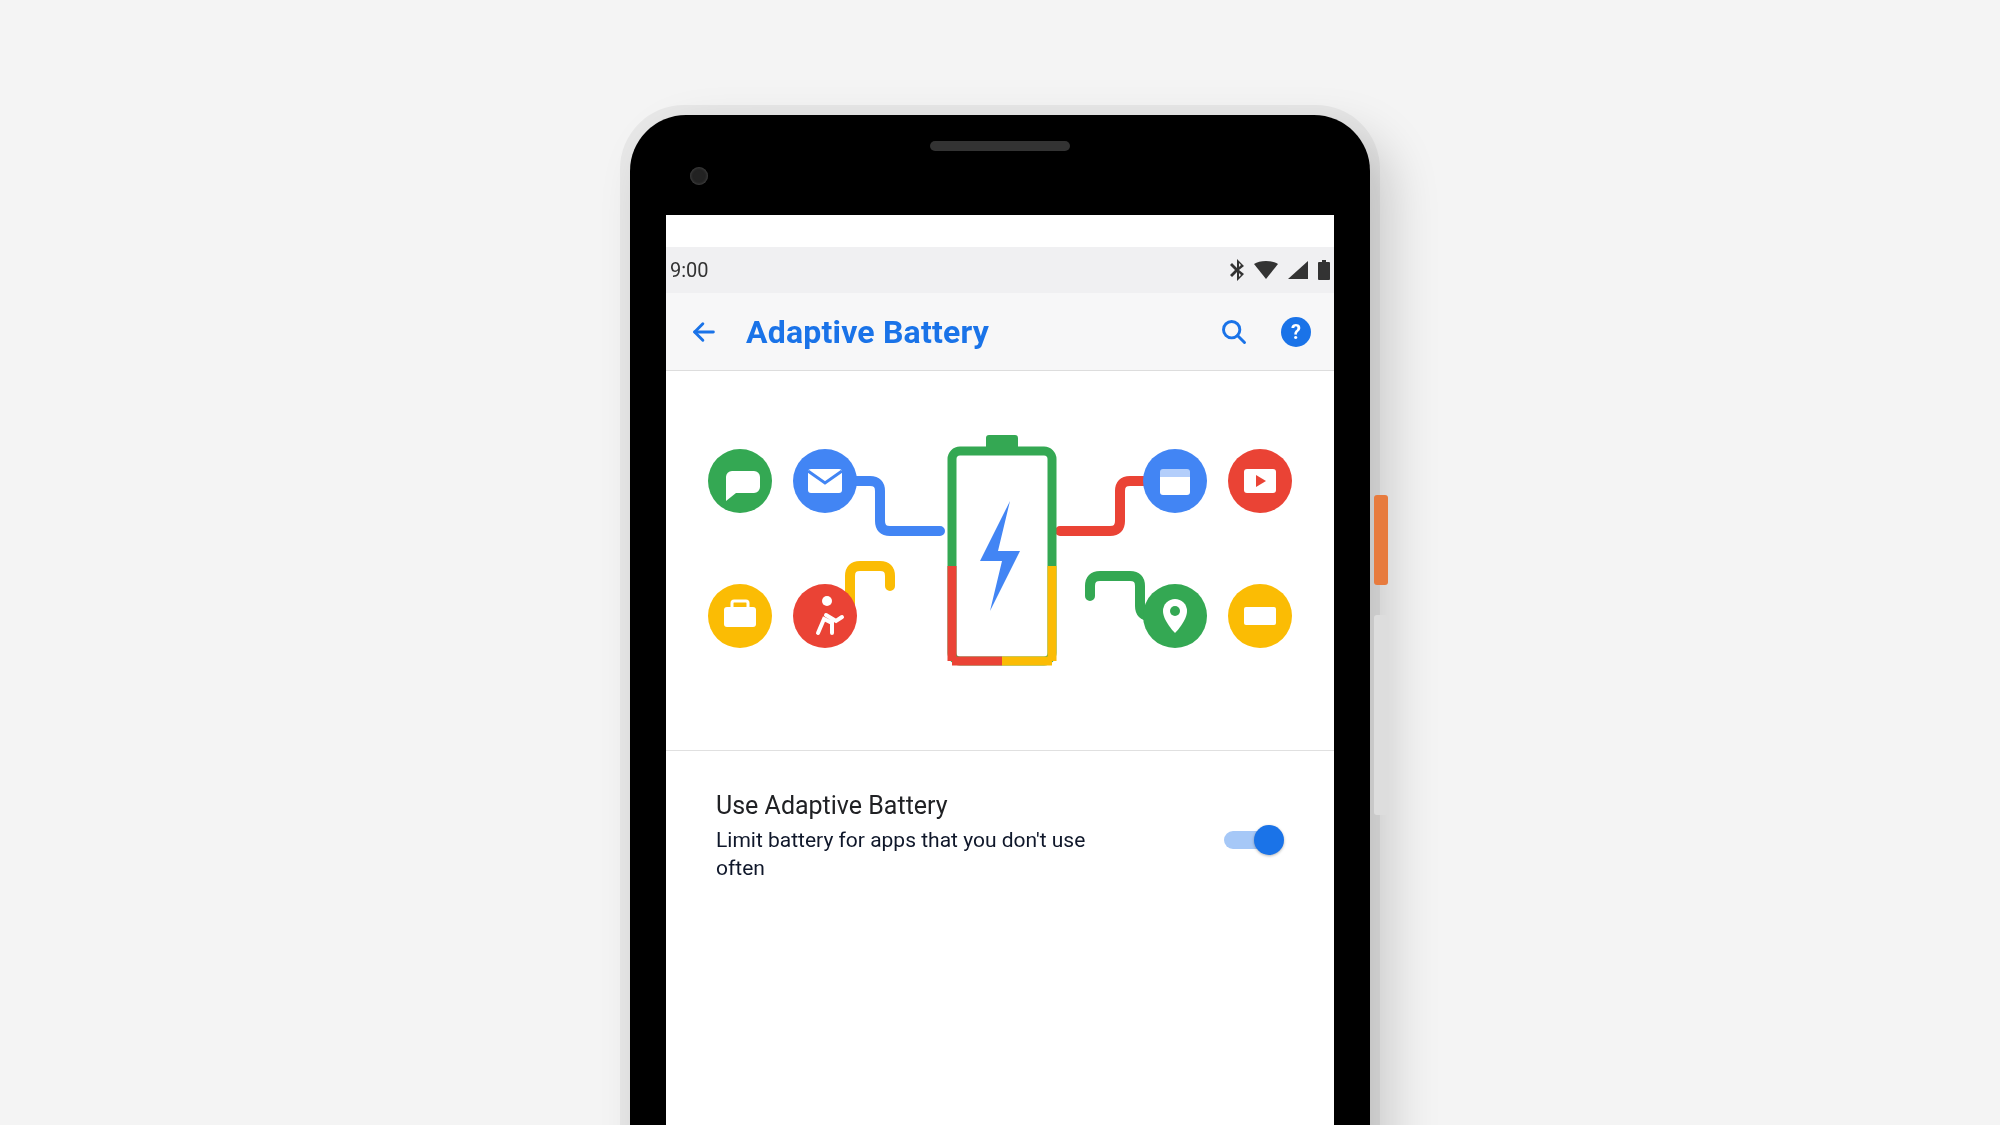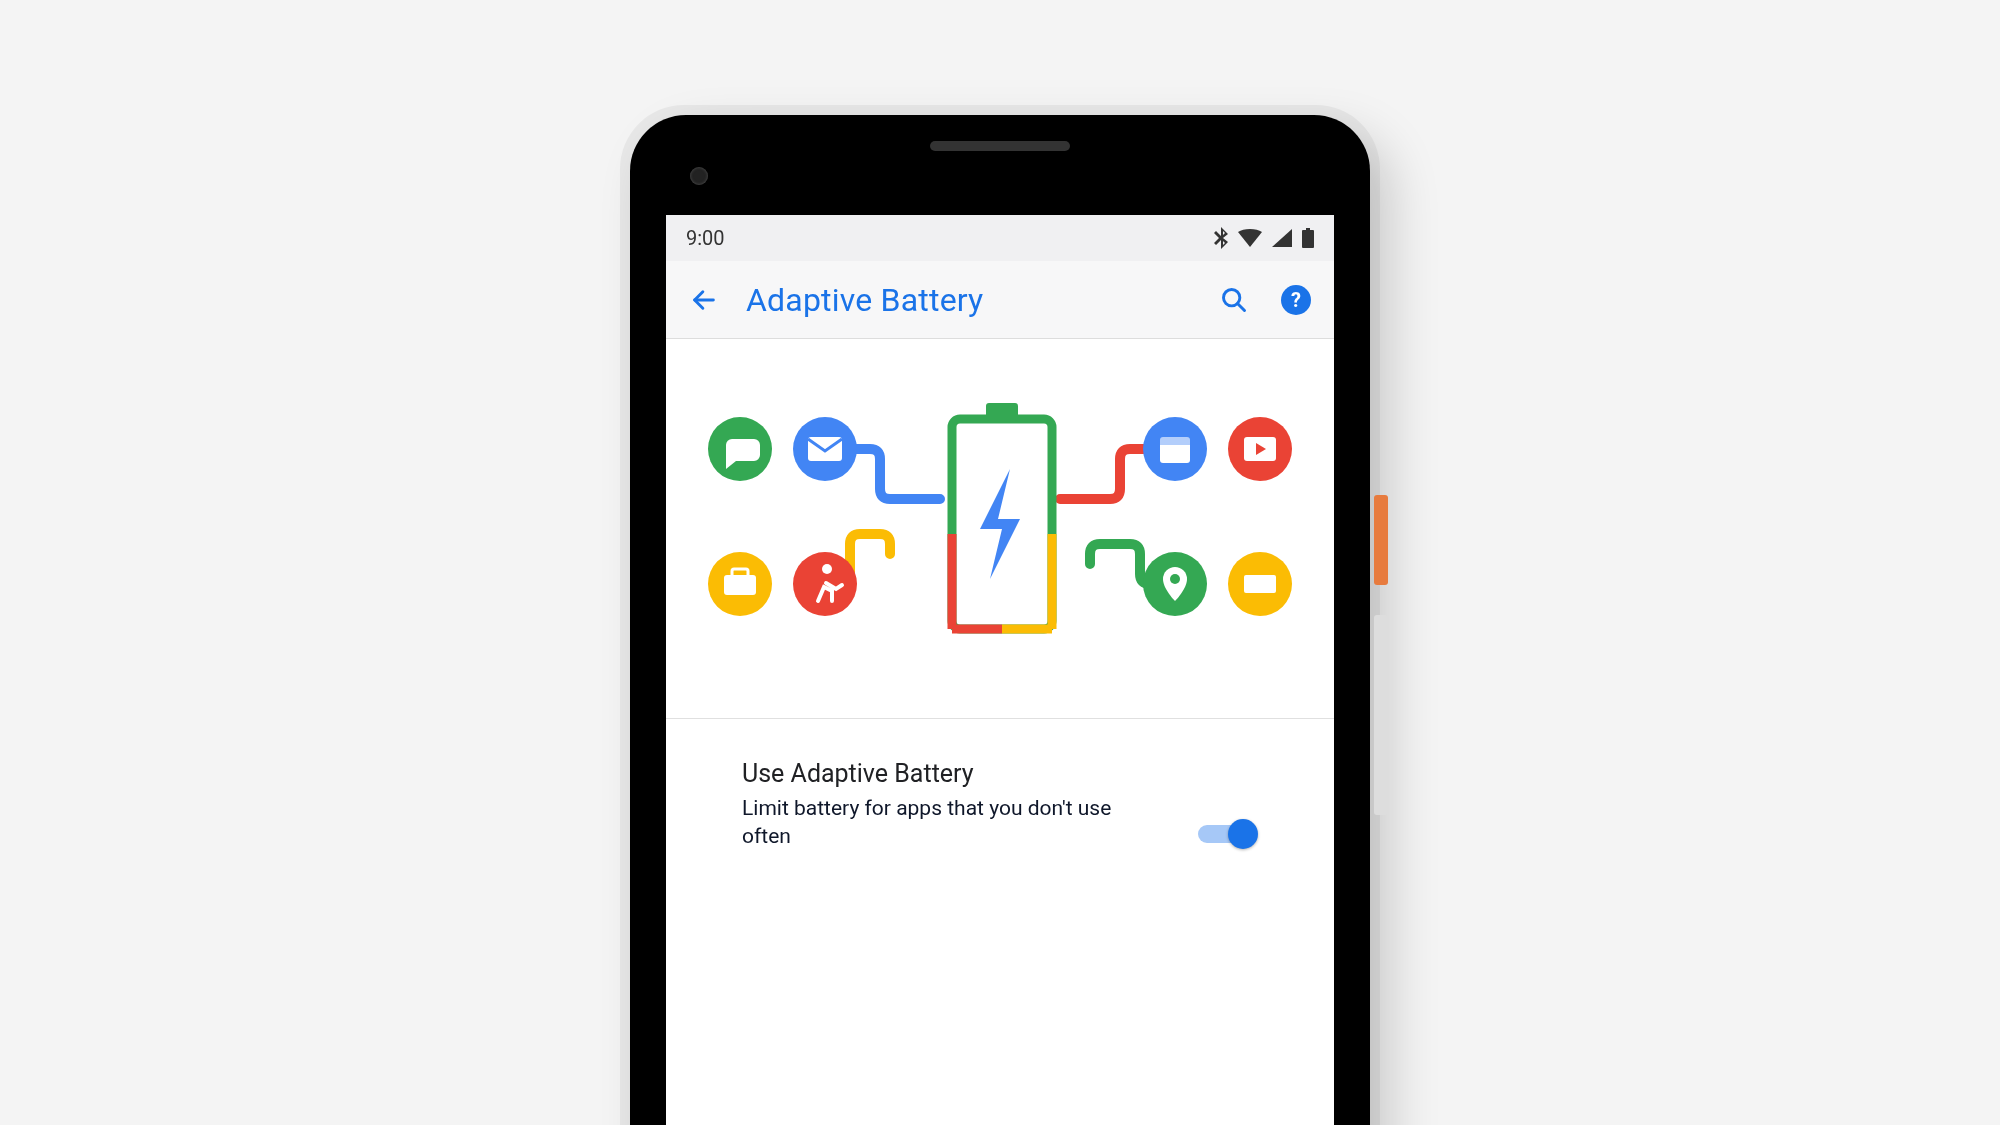--- a/index.html
+++ b/index.html
@@ -71,23 +71,24 @@
     display:flex;
     flex-direction:column;
   }
   
   .statusbar {
     height:46px;
     background:#f0f0f2;
     display:flex;
     align-items:center;
     justify-content:space-between;
-    padding:0 20px;
+    padding:0 4px;
     font-size:20px;
     color:#333;
+    margin-top:32px;
   }
   .status-icons {
     display:flex;
     align-items:center;
     gap:10px;
   }
   .status-icons svg { display:block; }
 
   
   .appbar {
@@ -96,21 +97,21 @@
     border-bottom:1px solid #ddd;
     display:flex;
     align-items:center;
     padding:0 18px;
     gap:22px;
   }
   .appbar .title {
     flex:1;
     color:#1a73e8;
     font-size:32px;
-    font-weight:400;
+    font-weight:700;
     letter-spacing:.2px;
   }
   .icon-btn {
     width:40px; height:40px;
     display:flex;
     align-items:center;
     justify-content:center;
     cursor:pointer;
   }
   .help-circle {
@@ -129,23 +130,23 @@
     height:380px;
     border-bottom:1px solid #e0e0e0;
     display:flex;
     align-items:center;
     justify-content:center;
     position:relative;
   }
   .hero svg { display:block; }
   
   .setting {
-    padding:40px 76px;
-    display:flex;
-    align-items:flex-end;
+    padding:40px 50px;
+    display:flex;
+    align-items:center;
     gap:30px;
   }
   .setting-text { flex:1; }
   .setting-title {
     font-size:25px;
     color:#202124;
     margin-bottom:6px;
   }
   .setting-desc {
     font-size:21px;

